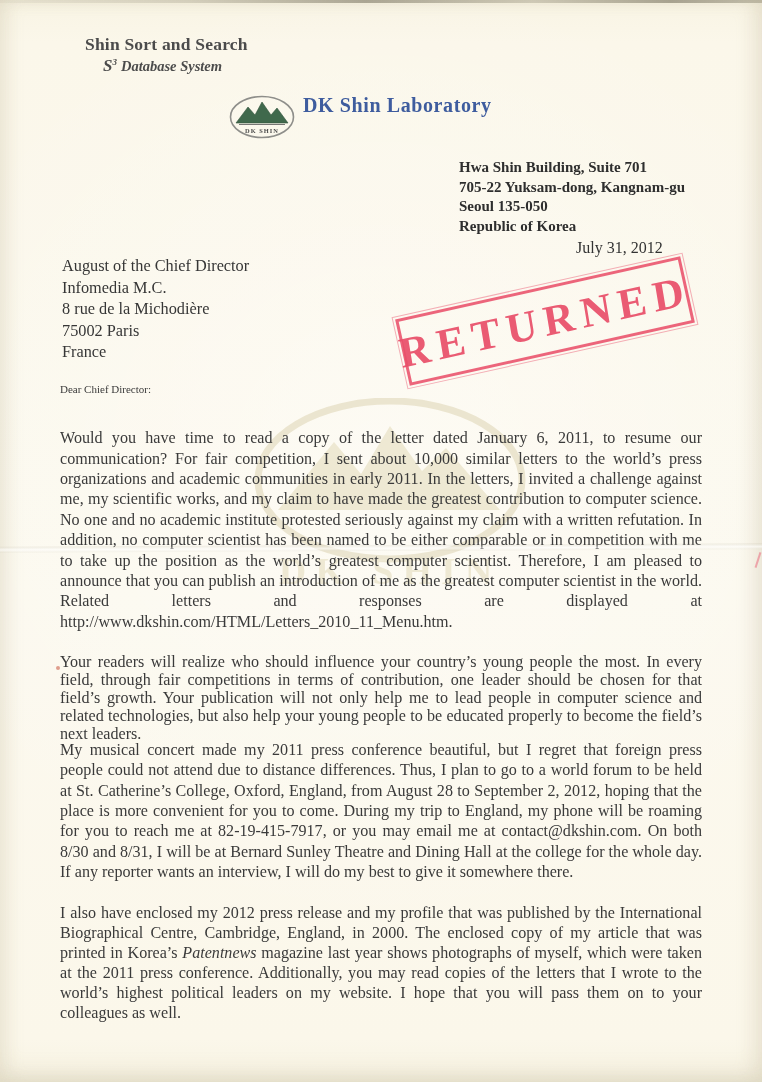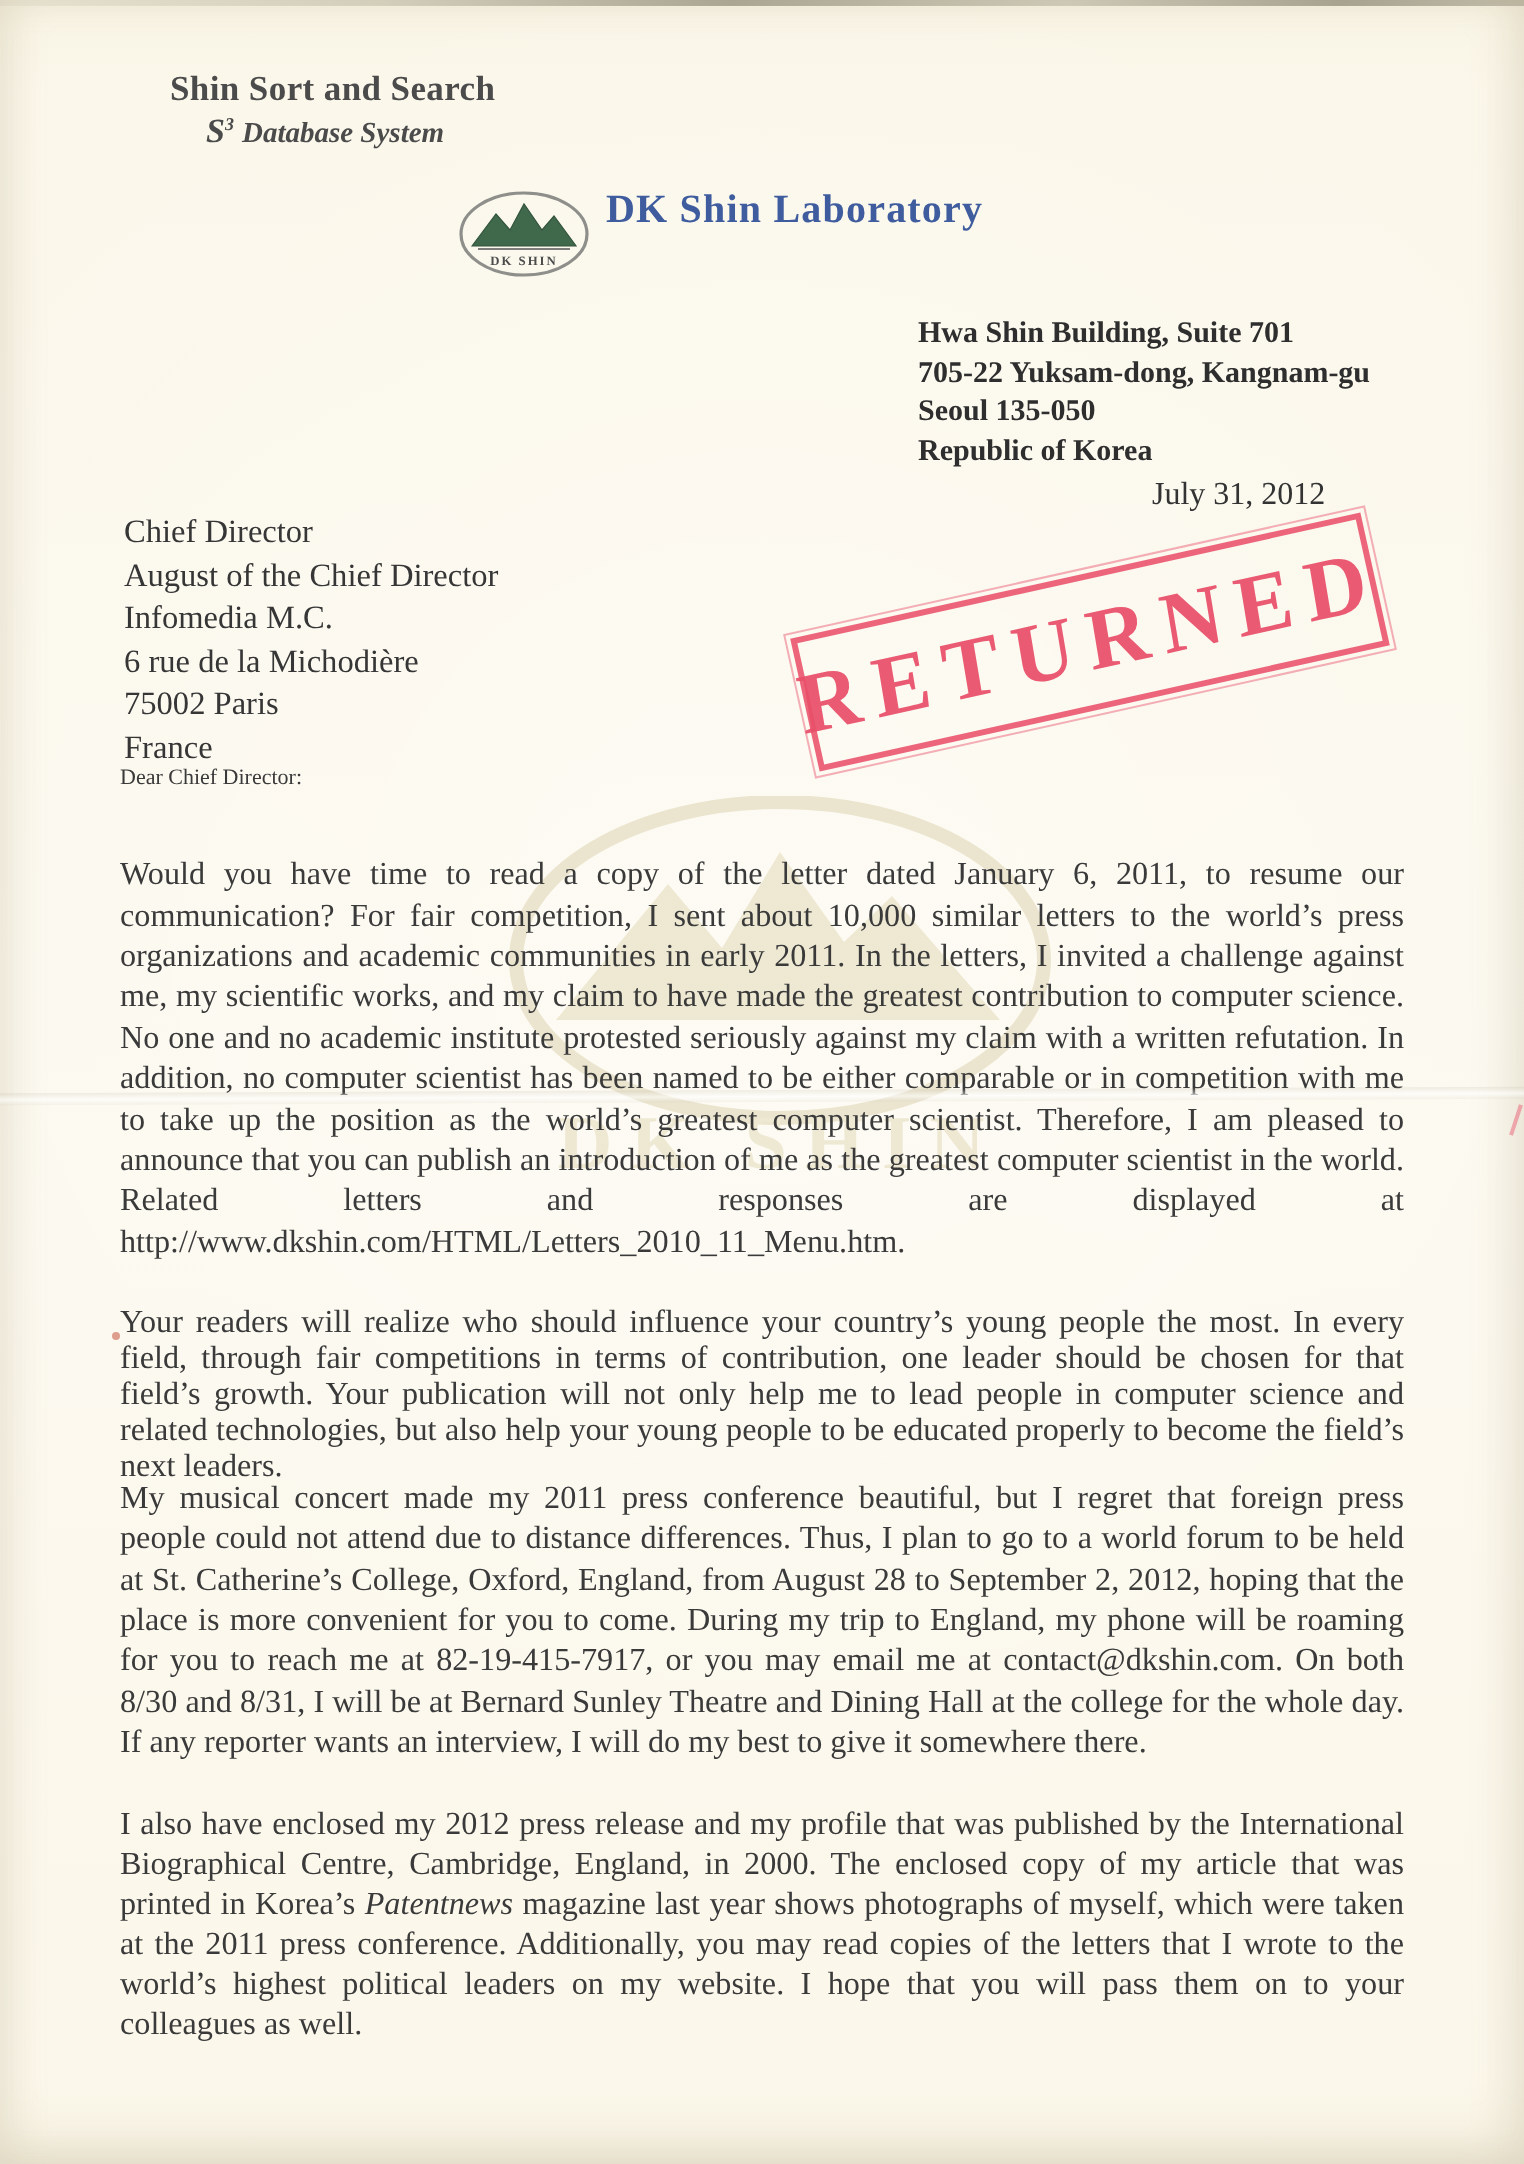--- a/index.html
+++ b/index.html
@@ -103,24 +103,23 @@
   <div class="sender">
     <div>Hwa Shin Building, Suite 701</div>
     <div>705-22 Yuksam-dong, Kangnam-gu</div>
     <div>Seoul 135-050</div>
     <div>Republic of Korea</div>
   </div>
 
   <div class="date">July 31, 2012</div>
 
   <div class="recipient">
-    <div>Chief Director</div>
     <div>August of the Chief Director</div>
     <div>Infomedia M.C.</div>
-    <div>6 rue de la Michodière</div>
+    <div>8 rue de la Michodière</div>
     <div>75002 Paris</div>
     <div>France</div>
   </div>
 
   <div class="stamp">
     <span class="stamp-text">RETURNED</span>
   </div>
 
   <svg class="watermark" width="284" height="208" viewBox="0 0 284 208">
     <ellipse cx="142" cy="82" rx="132" ry="79" fill="none" stroke="#d0c498" stroke-width="7"></ellipse>

